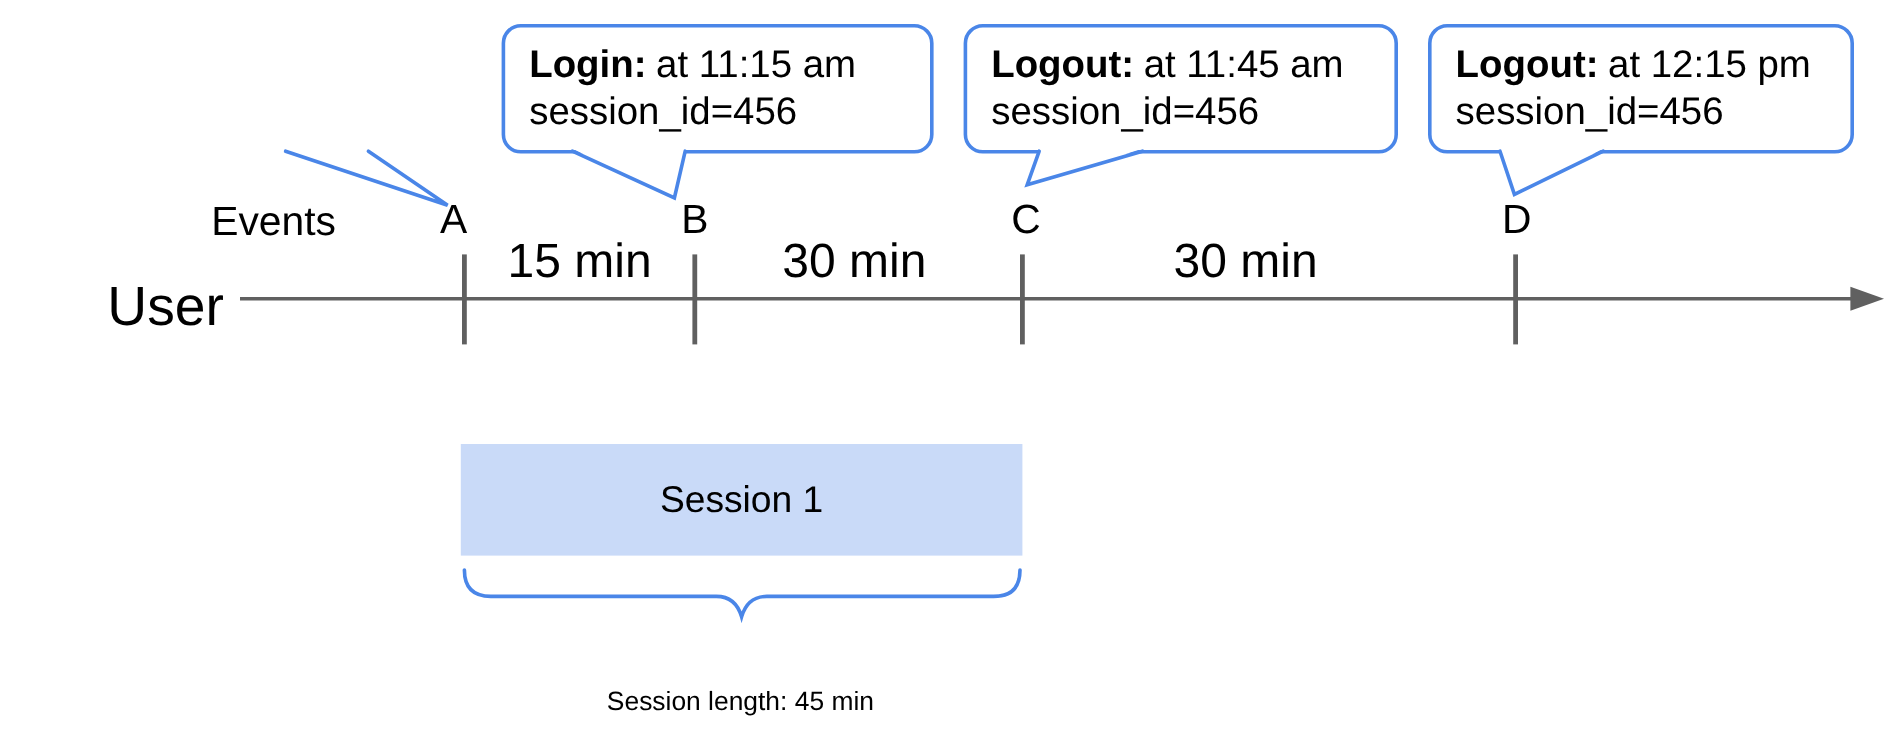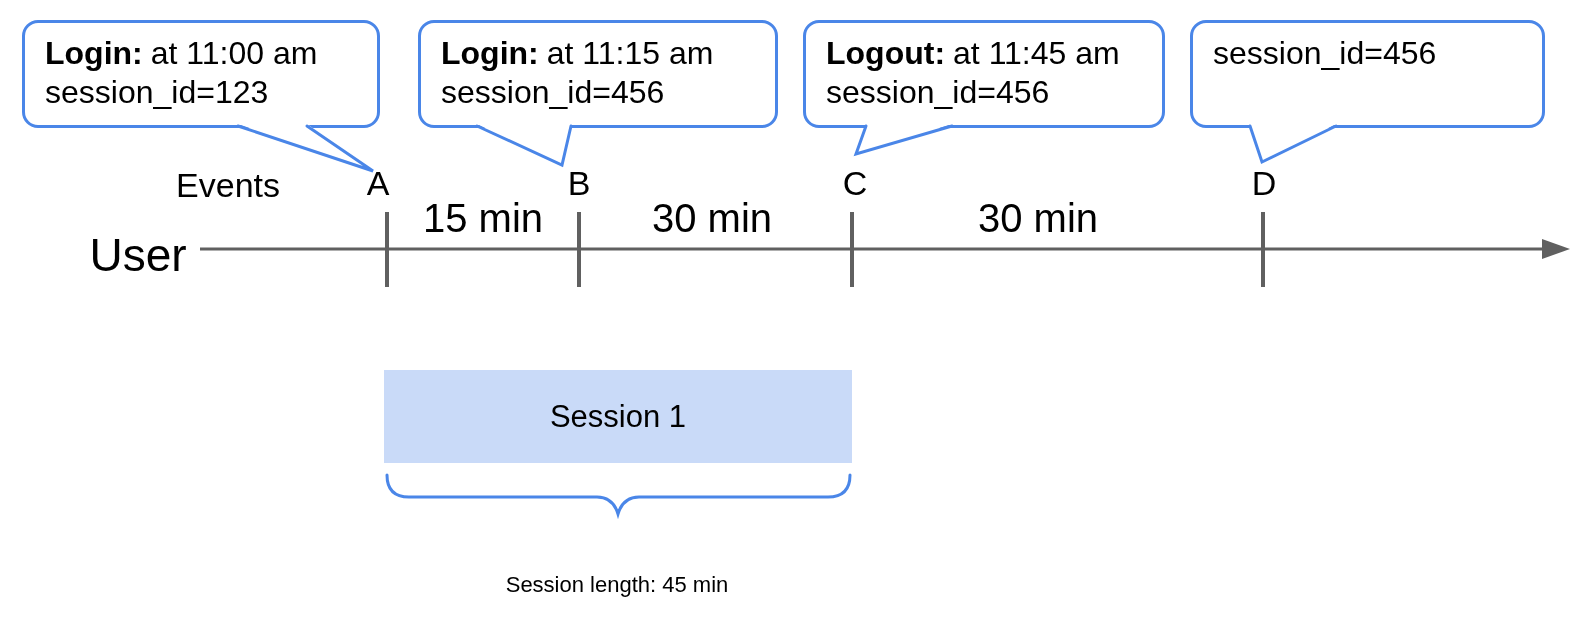--- a/index.html
+++ b/index.html
@@ -40,36 +40,33 @@
   .tick{stroke:var(--axis);stroke-width:4;fill:none;}
   .tail-fill{fill:#ffffff;stroke:none;}
   .tail-stroke{fill:none;stroke:var(--bubble-border);stroke-width:3;stroke-linejoin:miter;stroke-linecap:round;}
   .brace{fill:none;stroke:var(--brace);stroke-width:3;stroke-linecap:round;}
 </style>
 </head>
 <body>
 
 <div class="canvas">
 
-  <div class="bubble" style="left:22px;top:20px;width:358px;">
-    <div><span class="action">Login:</span><span>at 11:00 am</span></div>
-    <div>session_id=123</div>
-  </div>
 
   <div class="bubble" style="left:418px;top:20px;width:360px;">
     <div><span class="action">Login:</span><span>at 11:15 am</span></div>
     <div>session_id=456</div>
   </div>
 
   <div class="bubble" style="left:803px;top:20px;width:362px;">
     <div><span class="action">Logout:</span><span>at 11:45 am</span></div>
     <div>session_id=456</div>
   </div>
 
   <div class="bubble" style="left:1190px;top:20px;width:355px;">
+    <div><span class="action">Logout:</span><span>at 12:15 pm</span></div>
     <div>session_id=456</div>
   </div>
 
   <div class="lbl events-lbl">Events</div>
   <div class="lbl user-lbl">User</div>
 
   <div class="lbl marker" style="left:348px;">A</div>
   <div class="lbl marker" style="left:549px;">B</div>
   <div class="lbl marker" style="left:825px;">C</div>
   <div class="lbl marker" style="left:1234px;">D</div>

